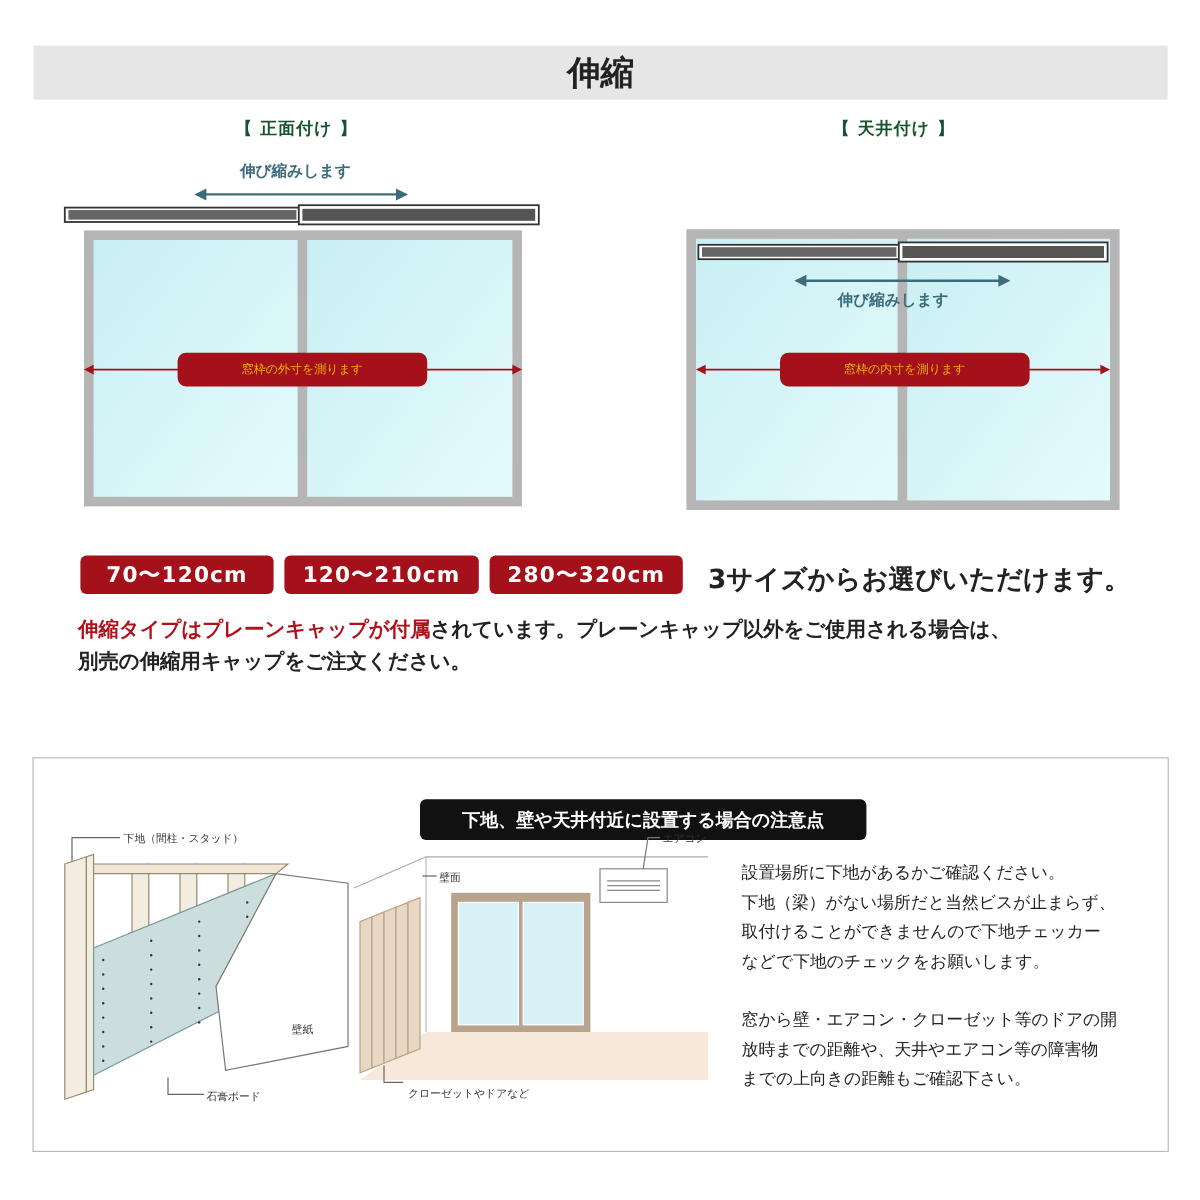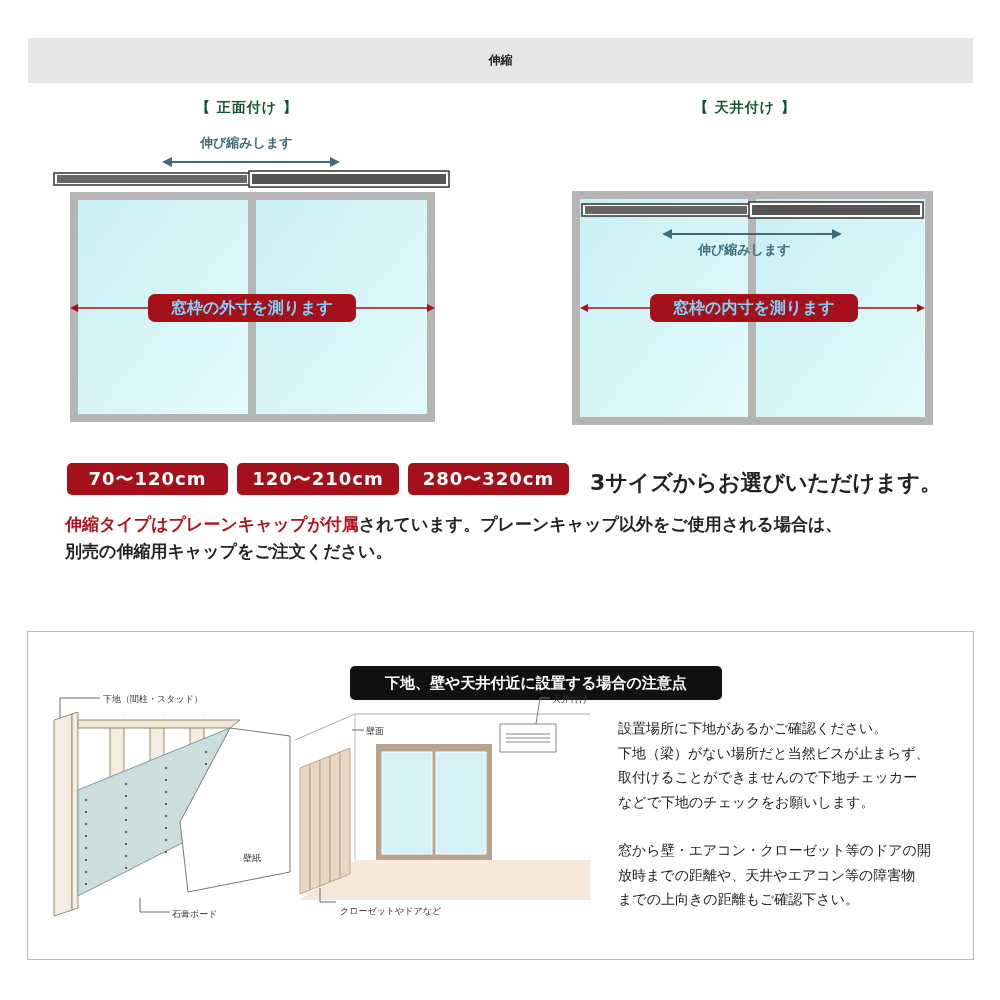--- a/index.html
+++ b/index.html
@@ -1,21 +1,21 @@
 <!DOCTYPE html>
 <html><head>
 <meta charset="utf-8">
 <style>
   * { box-sizing: border-box; margin: 0; padding: 0; }
   body { width: 1000px; height: 1000px; background: #fff; font-family: "DejaVu Sans", sans-serif; color: #222; position: relative; overflow: hidden; }
   .abs { position: absolute; }
-  .header-bar { left: 28px; top: 38px; width: 945px; height: 45px; background: #e6e6e6; display: flex; align-items: center; justify-content: center; font-size: 12px; font-weight: bold; color: #222; }
+  .header-bar { left: 28px; top: 38px; width: 945px; height: 45px; background: #e6e6e6; display: flex; align-items: center; justify-content: center; font-size: 28px; font-weight: bold; color: #222; }
   .diag-label { font-size: 14px; font-weight: bold; color: #14532d; letter-spacing: 1px; }
   .stretch-label { font-size: 13px; font-weight: bold; color: #3c6c7c; }
-  .red-pill { background: #a4111a; color: #7dd3fc; font-size: 16px; font-weight: bold; border-radius: 7px; display: flex; align-items: center; justify-content: center; }
+  .red-pill { background: #a4111a; color: #eab308; font-size: 10px; font-weight: normal; border-radius: 7px; display: flex; align-items: center; justify-content: center; }
   .size-pill { background: #a4111a; color: #fff; font-size: 18px; font-weight: bold; border-radius: 5px; display: flex; align-items: center; justify-content: center; letter-spacing: 1px; height: 32px; top: 463px; }
   .note-line { font-size: 17px; font-weight: bold; color: #222; }
   .red { color: #b0121c; }
   .caution-box { left: 27px; top: 631px; width: 947px; height: 329px; border: 1px solid #bbb; }
   .caution-title { left: 350px; top: 618px; width: 372px; height: 34px; background: #111; color: #fff; font-size: 15px; font-weight: bold; border-radius: 5px; display: flex; align-items: center; justify-content: center; margin-top: 48px; }
   .small-label { font-size: 9px; color: #333; }
   .caution-text { left: 618px; top: 716px; width: 350px; font-size: 14px; line-height: 24.5px; color: #222; }
   .caution-text p { white-space: nowrap; }
 </style>
 </head>
@@ -196,21 +196,21 @@
     <polygon points="10,88 20,84 20,210 10,214"></polygon>
     <polygon points="20,84 30,80 30,206 20,210"></polygon>
     <polygon points="30,80 40,76 40,202 30,206"></polygon>
     <polygon points="40,76 50,72 50,198 40,202"></polygon>
     <polygon points="50,72 60,68 60,194 50,198"></polygon>
   </g>
   <polyline points="30,208 30,222 46,222" fill="none" stroke="#666" stroke-width="1"></polyline>
   <polyline points="62,50 74,50" fill="none" stroke="#666" stroke-width="1"></polyline>
 </svg>
 <div class="abs small-label" style="left:366px; top:725px;">壁面</div>
-<div class="abs small-label" style="left:552px; top:693px;">天井付け</div>
+<div class="abs small-label" style="left:552px; top:693px;">エアコン</div>
 <div class="abs small-label" style="left:340px; top:905px;">クローゼットやドアなど</div>
 
 <div class="abs caution-text">
   <p>設置場所に下地があるかご確認ください。</p>
   <p>下地（梁）がない場所だと当然ビスが止まらず、</p>
   <p>取付けることができませんので下地チェッカー</p>
   <p>などで下地のチェックをお願いします。</p>
   <p style="height:24px;"></p>
   <p>窓から壁・エアコン・クローゼット等のドアの開</p>
   <p>放時までの距離や、天井やエアコン等の障害物</p>

